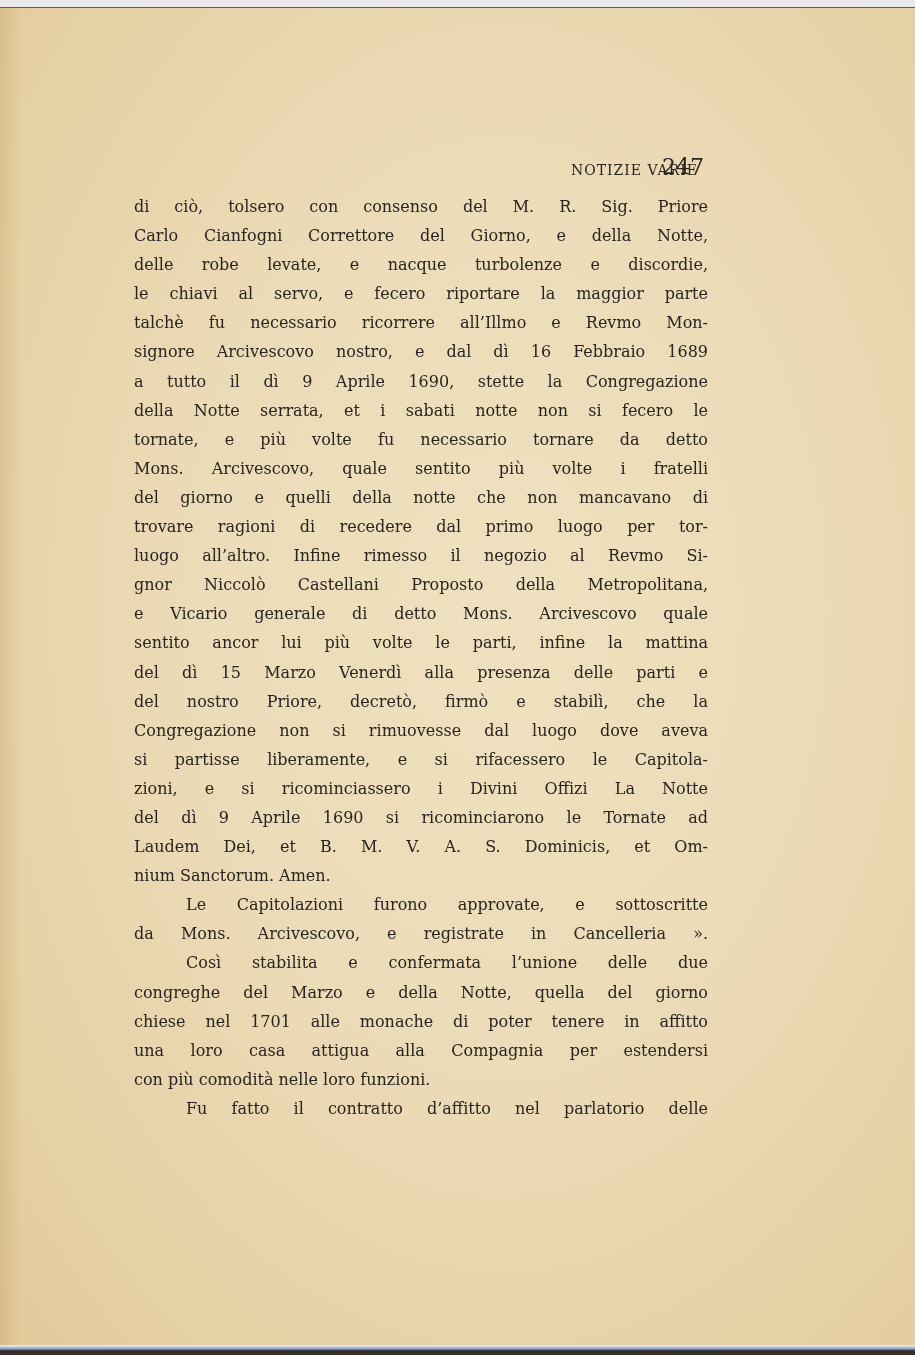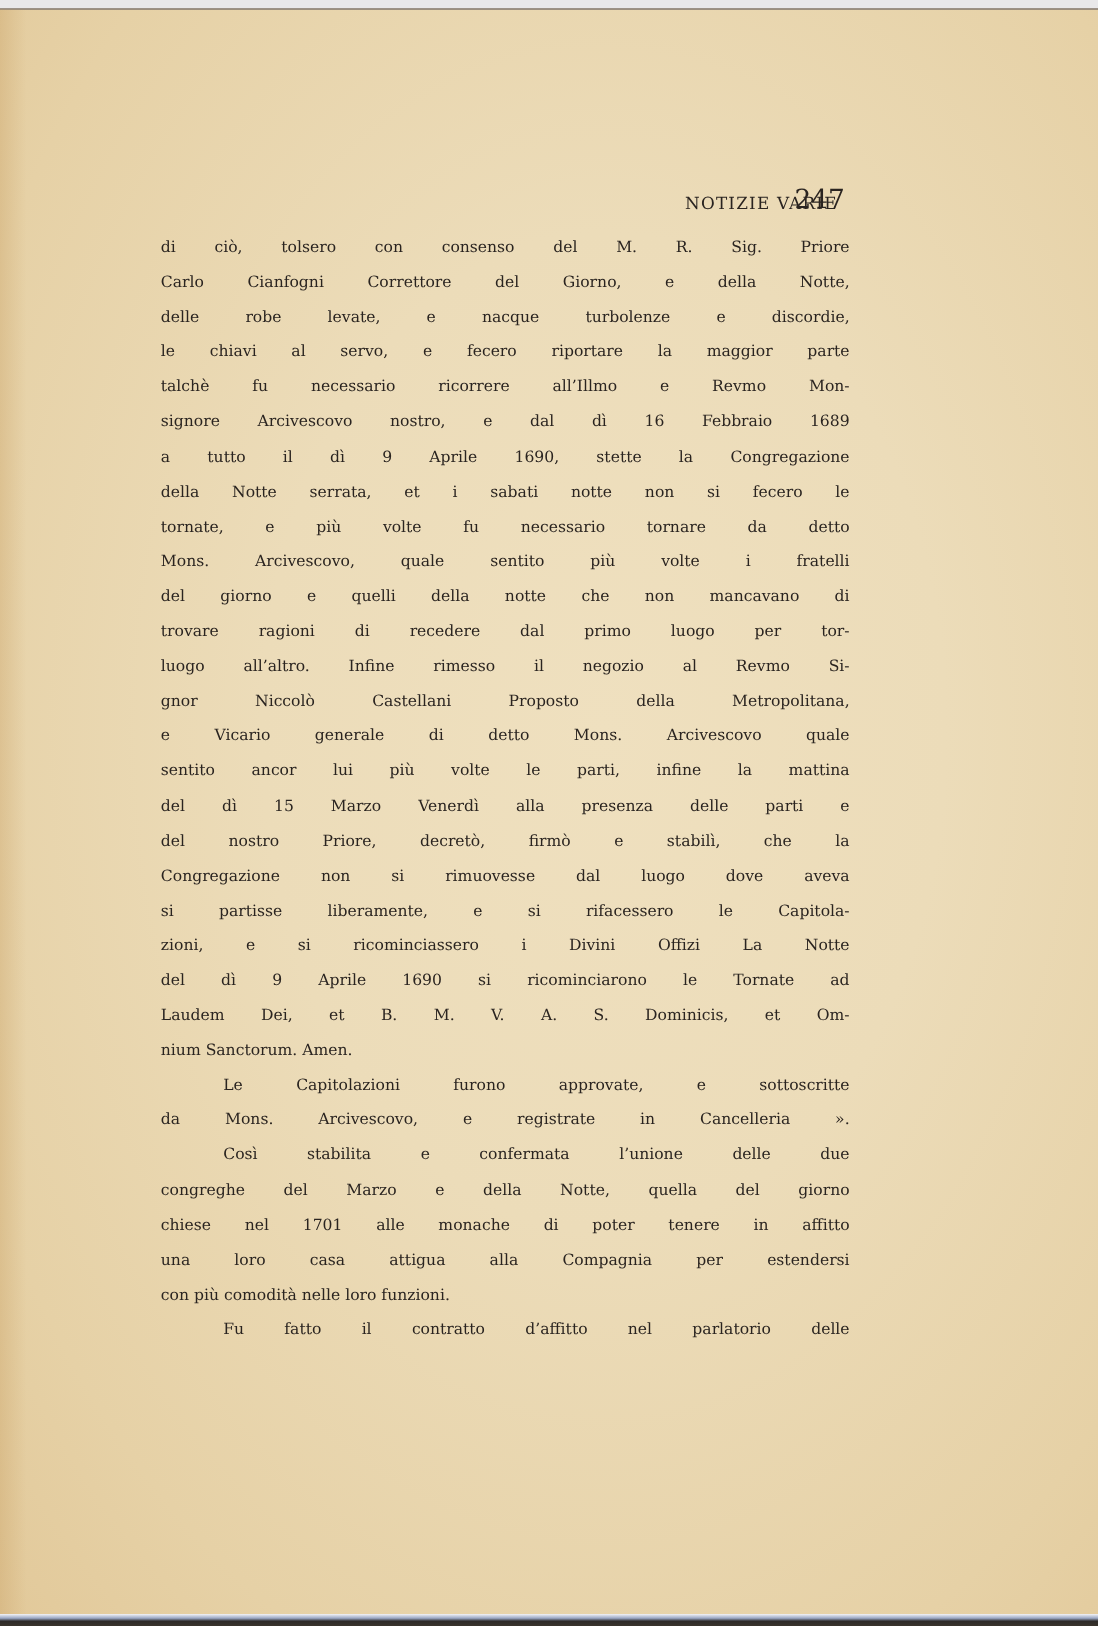--- a/index.html
+++ b/index.html
@@ -67,21 +67,21 @@
       right: 4px;
       top: 0;
       font-size: 22px;
     }
     .body-text {
       position: absolute;
       left: 134px;
       top: 184px;
       width: 574px;
       font-family: "DejaVu Serif", serif;
-      font-size: 13px;
+      font-size: 16px;
       line-height: 29.1px;
       color: #2a2420;
     }
     .line {
       display: block;
       white-space: nowrap;
       text-align: justify;
       text-align-last: justify;
       height: 29.1px;
       overflow: visible;

